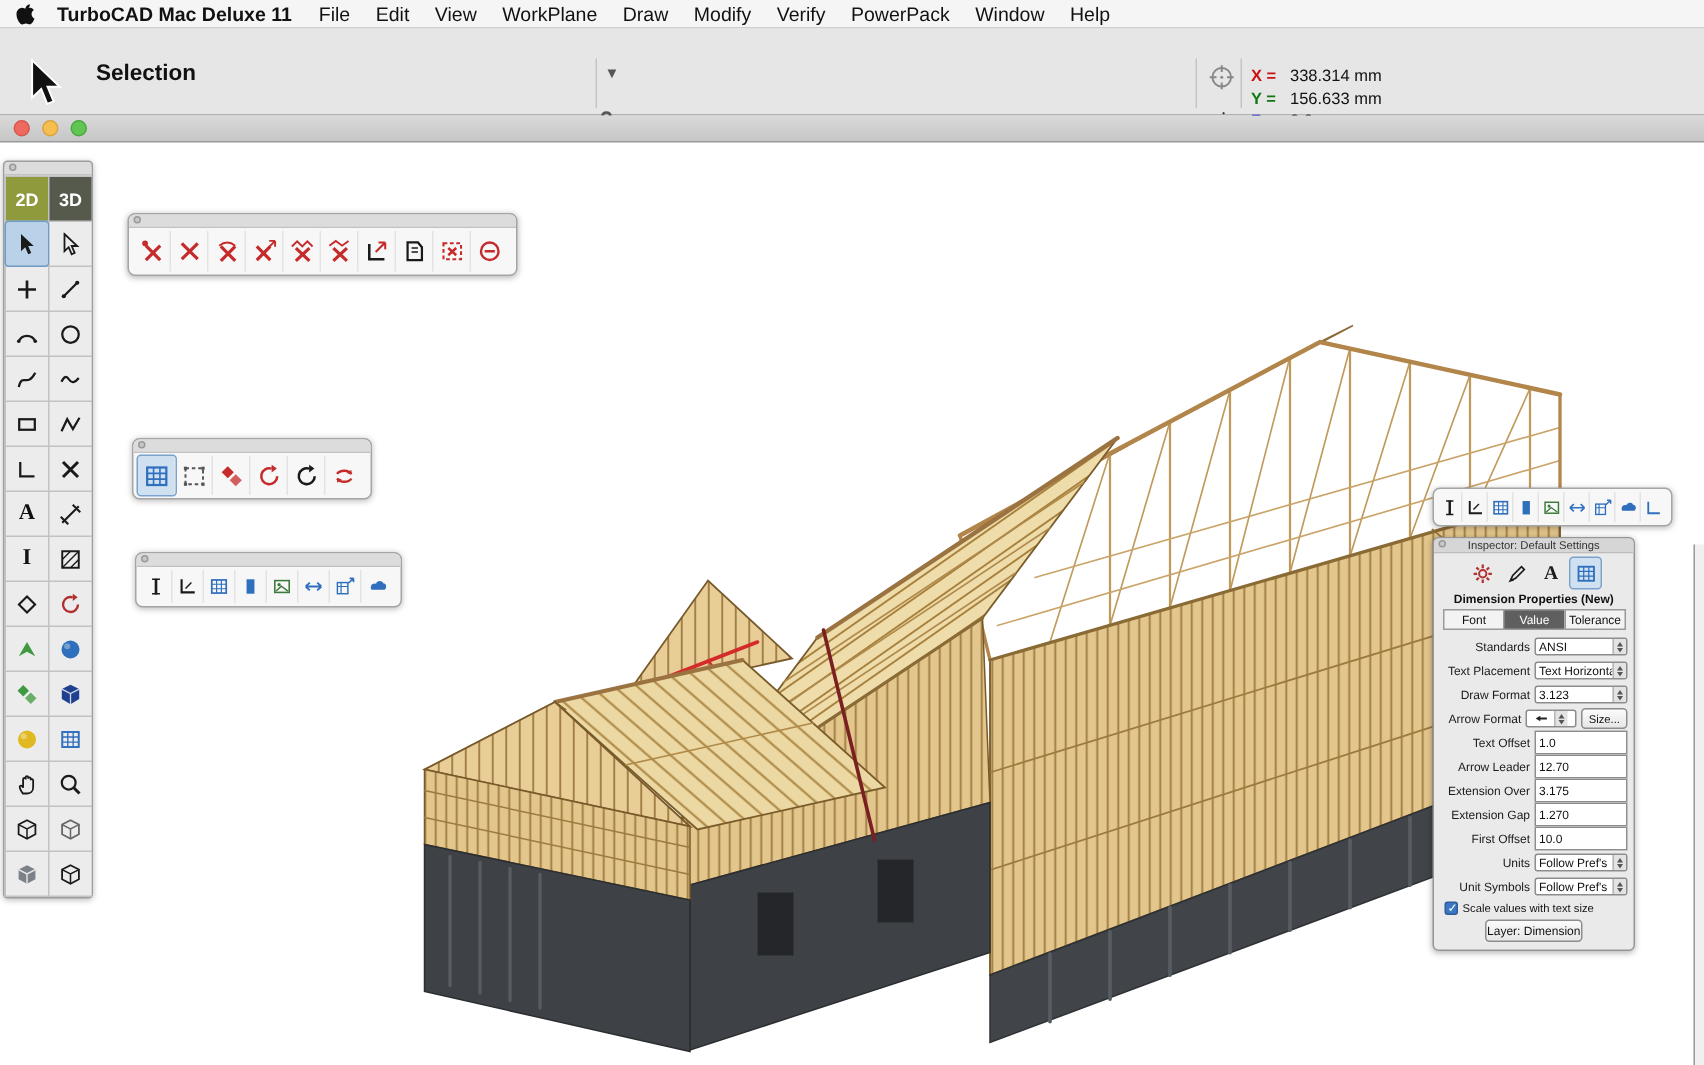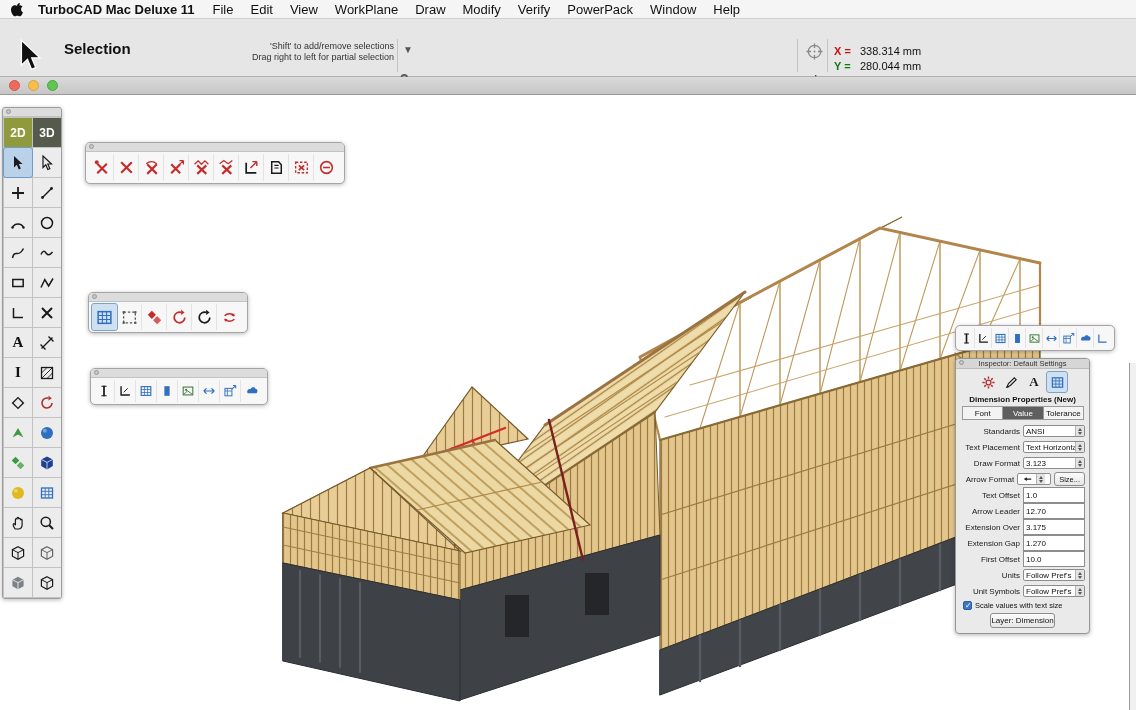--- a/index.html
+++ b/index.html
@@ -346,43 +346,39 @@
       <span class="menu-item">Help</span>
     </span>
 </div>
 
 <div id="toolhdr">
   <svg class="bigcursor" viewBox="0 0 24 32">
     <path d="M5 1 L5 24 L10.6 18.6 L14.3 27.8 L18.2 26.2 L14.5 17.2 L22 17.2 Z" fill="#111" stroke="#fff" stroke-width="1.2"></path>
   </svg>
   <div class="tool-title">Selection</div>
   <div class="tool-status">Select additional objects</div>
-  <div class="hints">
-    <div>'Shift' to add/remove selections</div>
-    <div>Drag right to left for partial selection</div>
-  </div>
   <div class="sep" style="left:397px"></div>
   <div class="flyout"></div>
   <div class="help">?</div>
   <div class="sep" style="left:797px"></div>
   <svg class="crosshair" width="17" height="17" viewBox="0 0 17 17">
     <circle cx="8.5" cy="8.5" r="6.2" fill="none" stroke="#888" stroke-width="1.3"></circle>
     <path d="M8.5 0.5 V5 M8.5 12 V16.5 M0.5 8.5 H5 M12 8.5 H16.5" stroke="#888" stroke-width="1.3"></path>
     <circle cx="8.5" cy="8.5" r="1" fill="#888"></circle>
   </svg>
   <div class="info"></div>
   <div class="sep" style="left:827px"></div>
   <div class="coords">
     <div class="crow">
       <span class="cl x">X =</span>
       <span class="cv">338.314 mm</span>
     </div>
     <div class="crow">
       <span class="cl y">Y =</span>
-      <span class="cv">280.044 mm</span>
+      <span class="cv">156.633 mm</span>
     </div>
     <div class="crow">
       <span class="cl z">Z =</span>
       <span class="cv">0.0 mm</span>
     </div>
   </div>
 </div>
 
 <div id="titlebar">
   <span class="tl red"></span>

